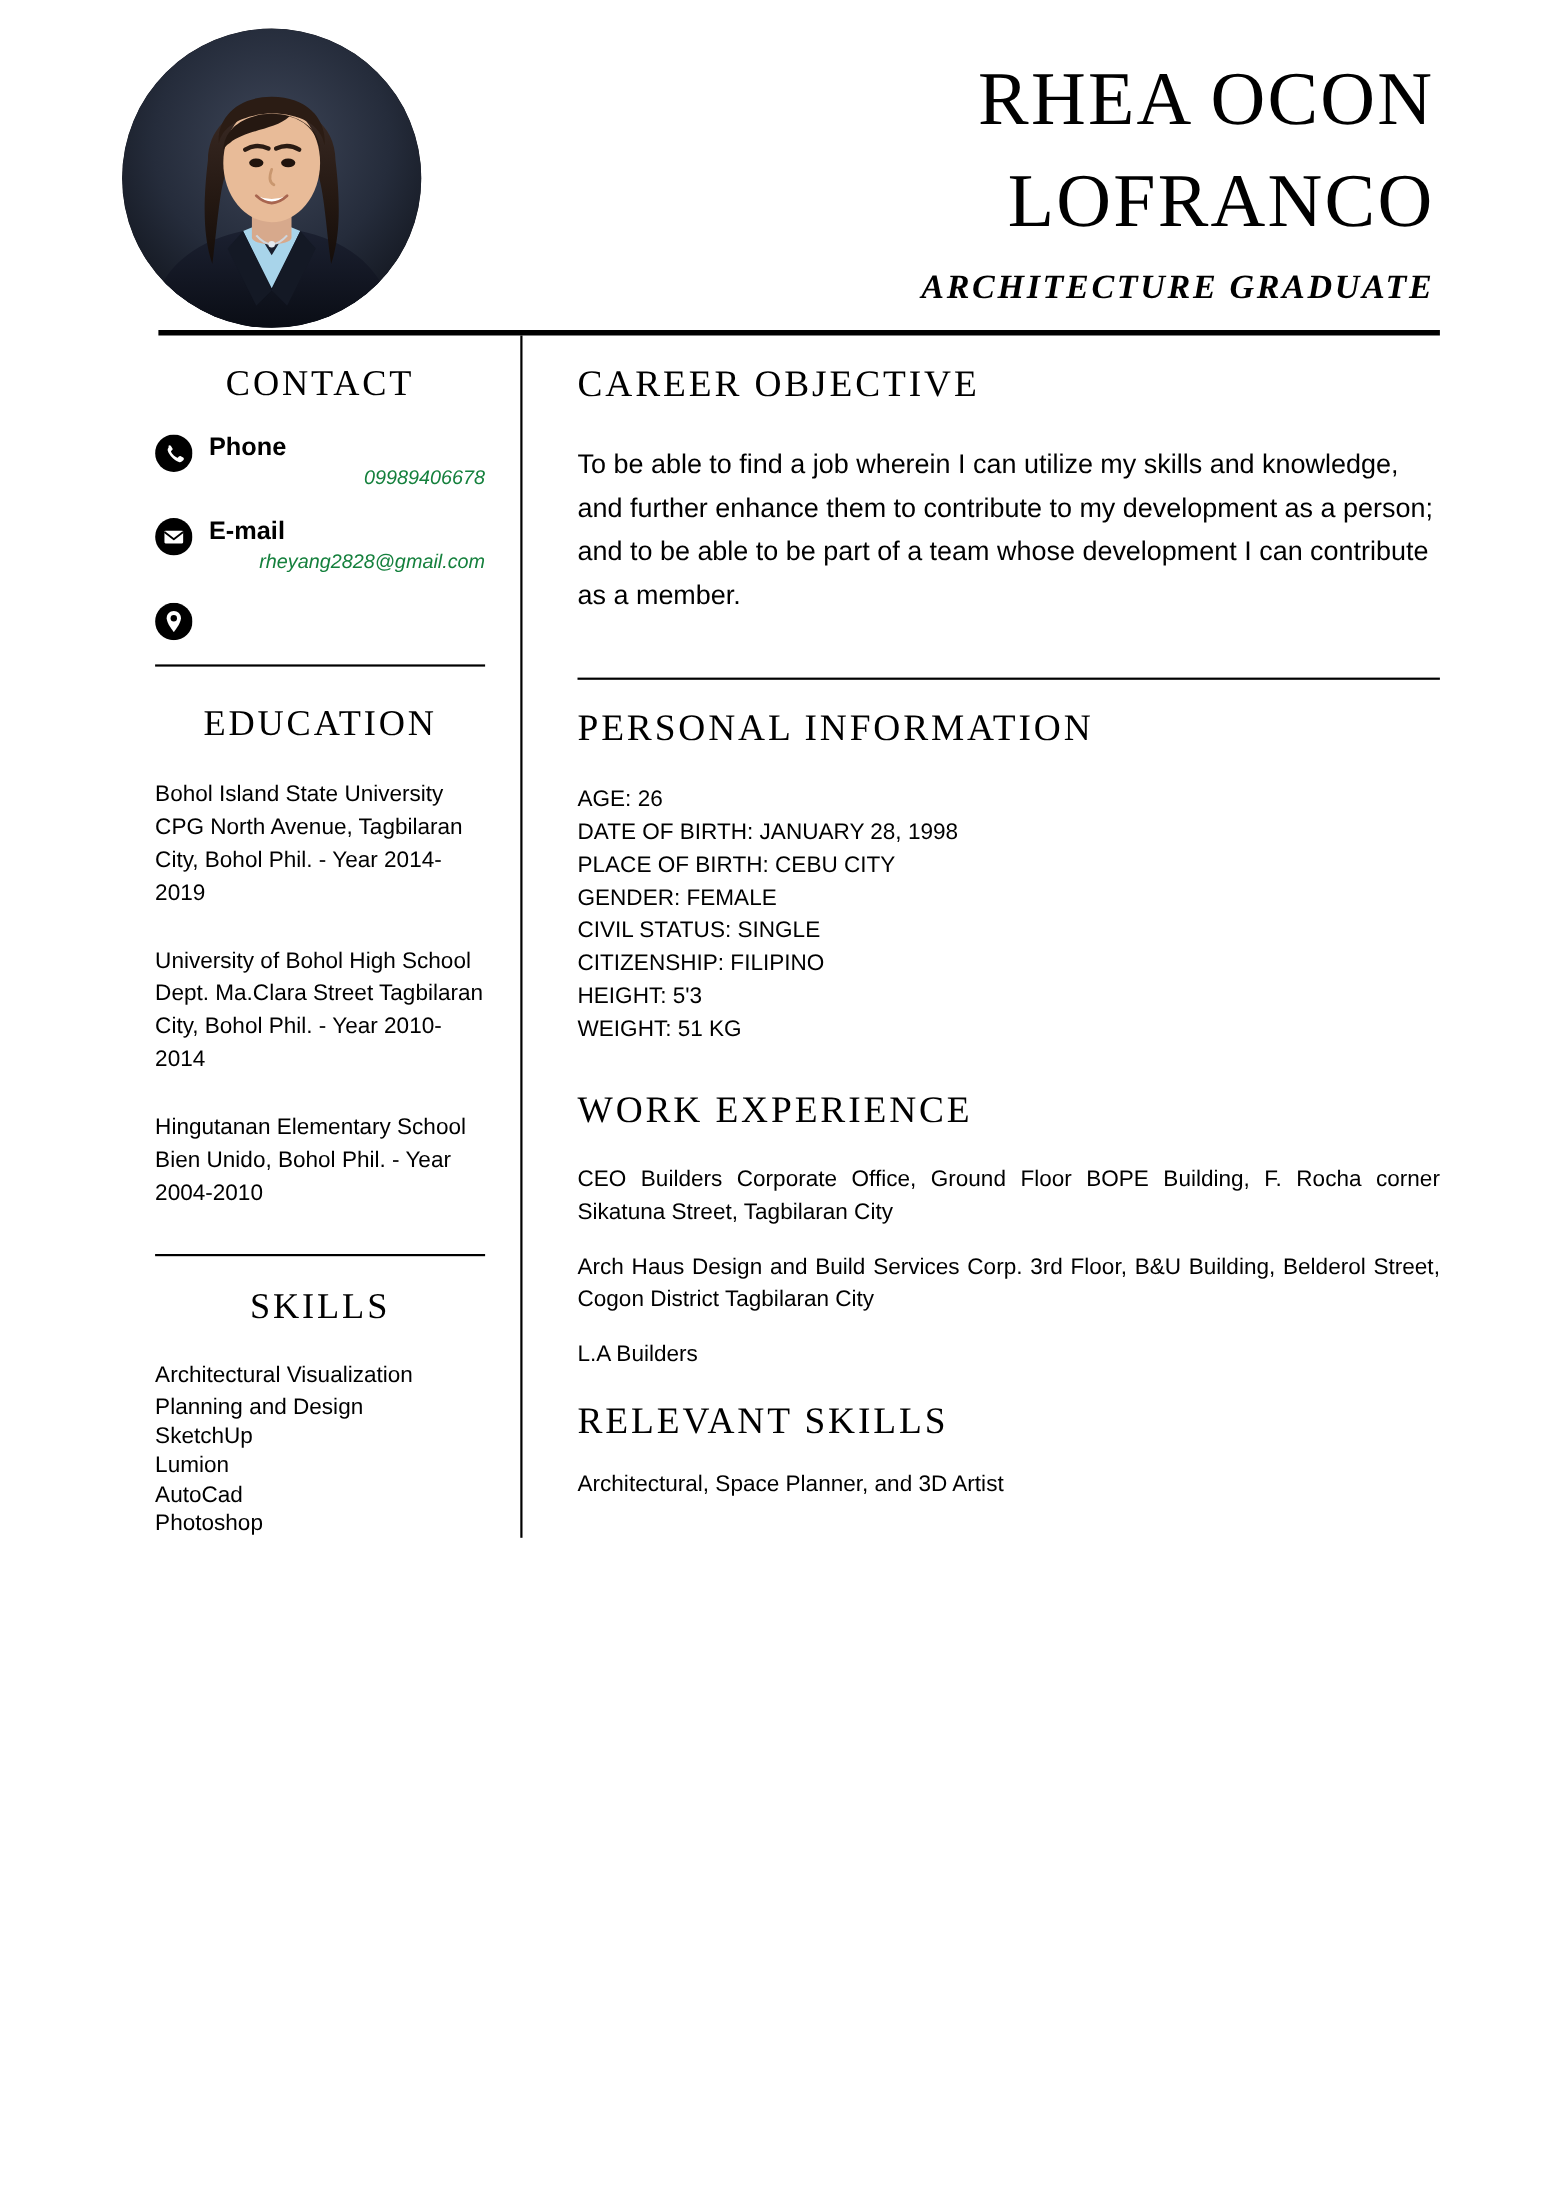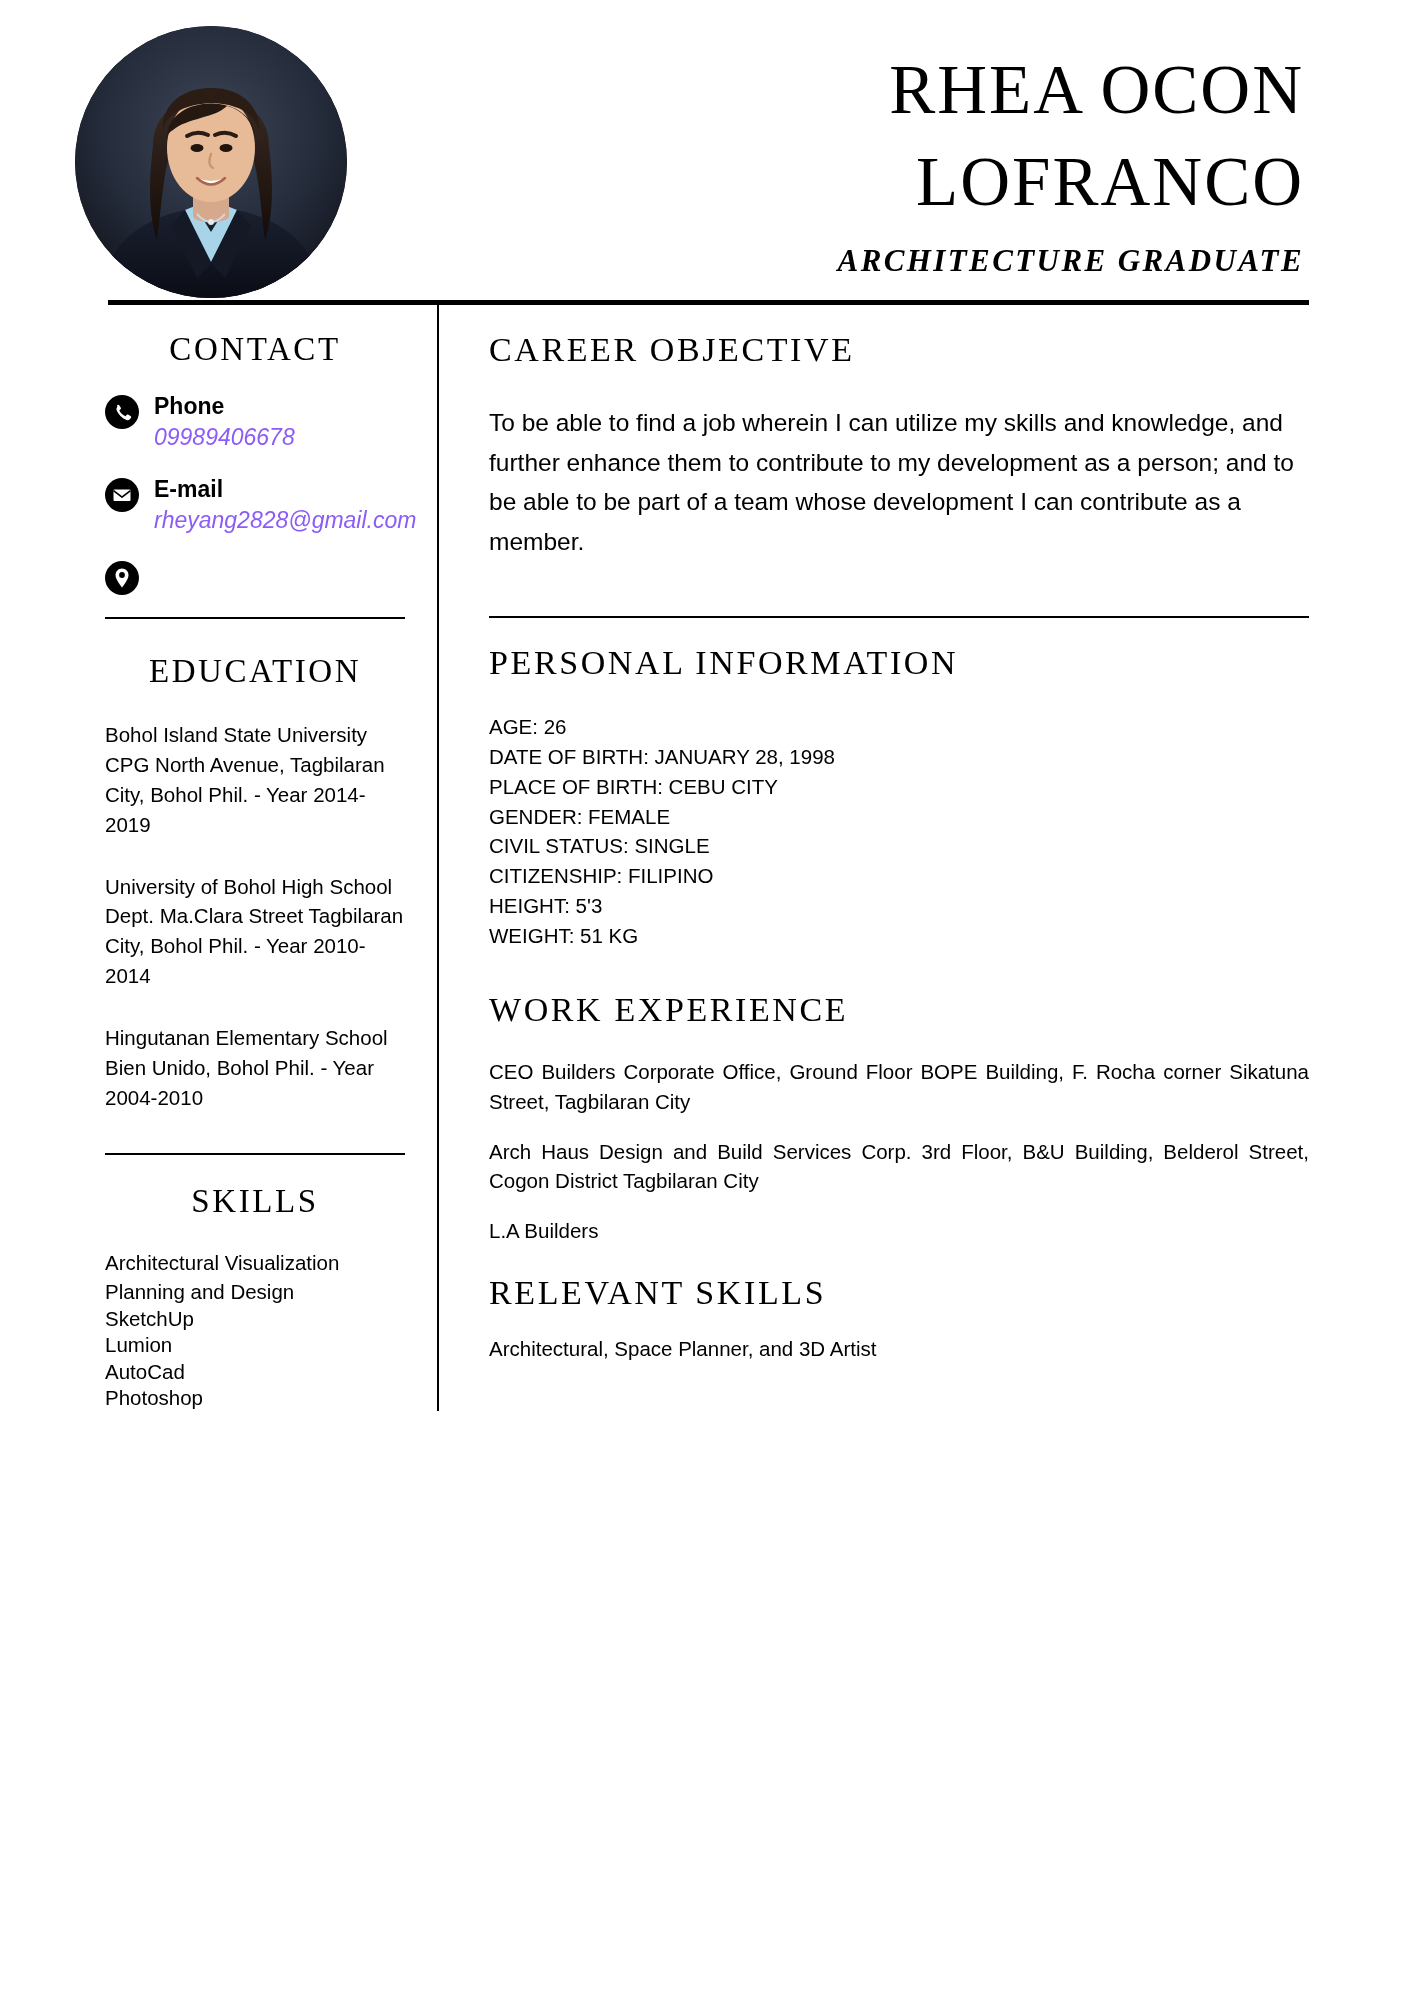--- a/index.html
+++ b/index.html
@@ -15,20 +15,21 @@
     position: relative;
     overflow: hidden;
   }
 
   .page {
     width: 1414px;
     height: 1692px;
     position: relative;
     background: #ffffff;
     box-sizing: border-box;
+    padding-left: 36px;
   }
 
   
   .header {
     display: flex;
     align-items: center;
     padding: 34px 105px 0 75px;
     height: 290px;
     box-sizing: border-box;
   }
@@ -142,25 +143,26 @@
   }
   .c-icon svg { display:block; width:34px; height:34px; }
   .c-text { flex: 1 1 auto; }
   .c-label {
     font-size: 23px;
     font-weight: bold;
     line-height: 1.22;
     color: #000;
   }
   .c-value {
-    font-size: 23px;
+    font-size: 18px;
     font-style: italic;
     line-height: 1.3;
-    color: #8b5cf6;
+    color: #15803d;
     margin-top: 3px;
+    text-align: right;
   }
   .c-value.addr {
     margin-top: 8px;
     margin-left: 2px;
     line-height: 1.42;
   }
 
   .contact-rule { margin-top: 16px; }
 
   

